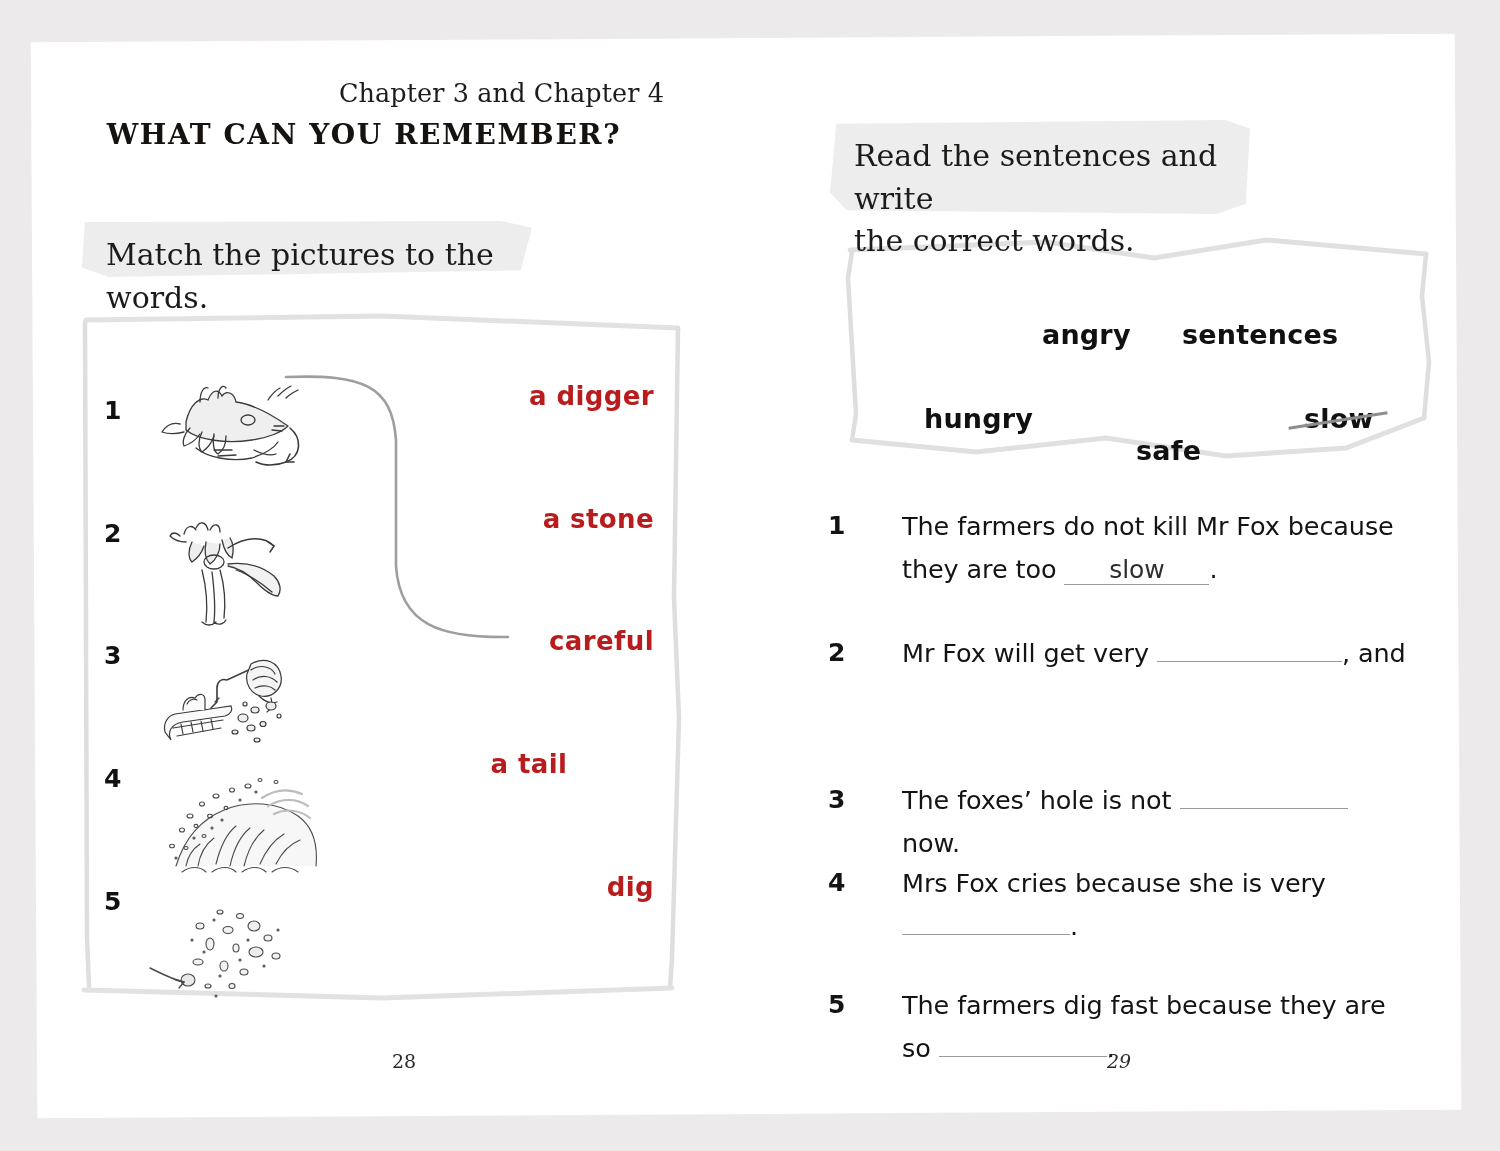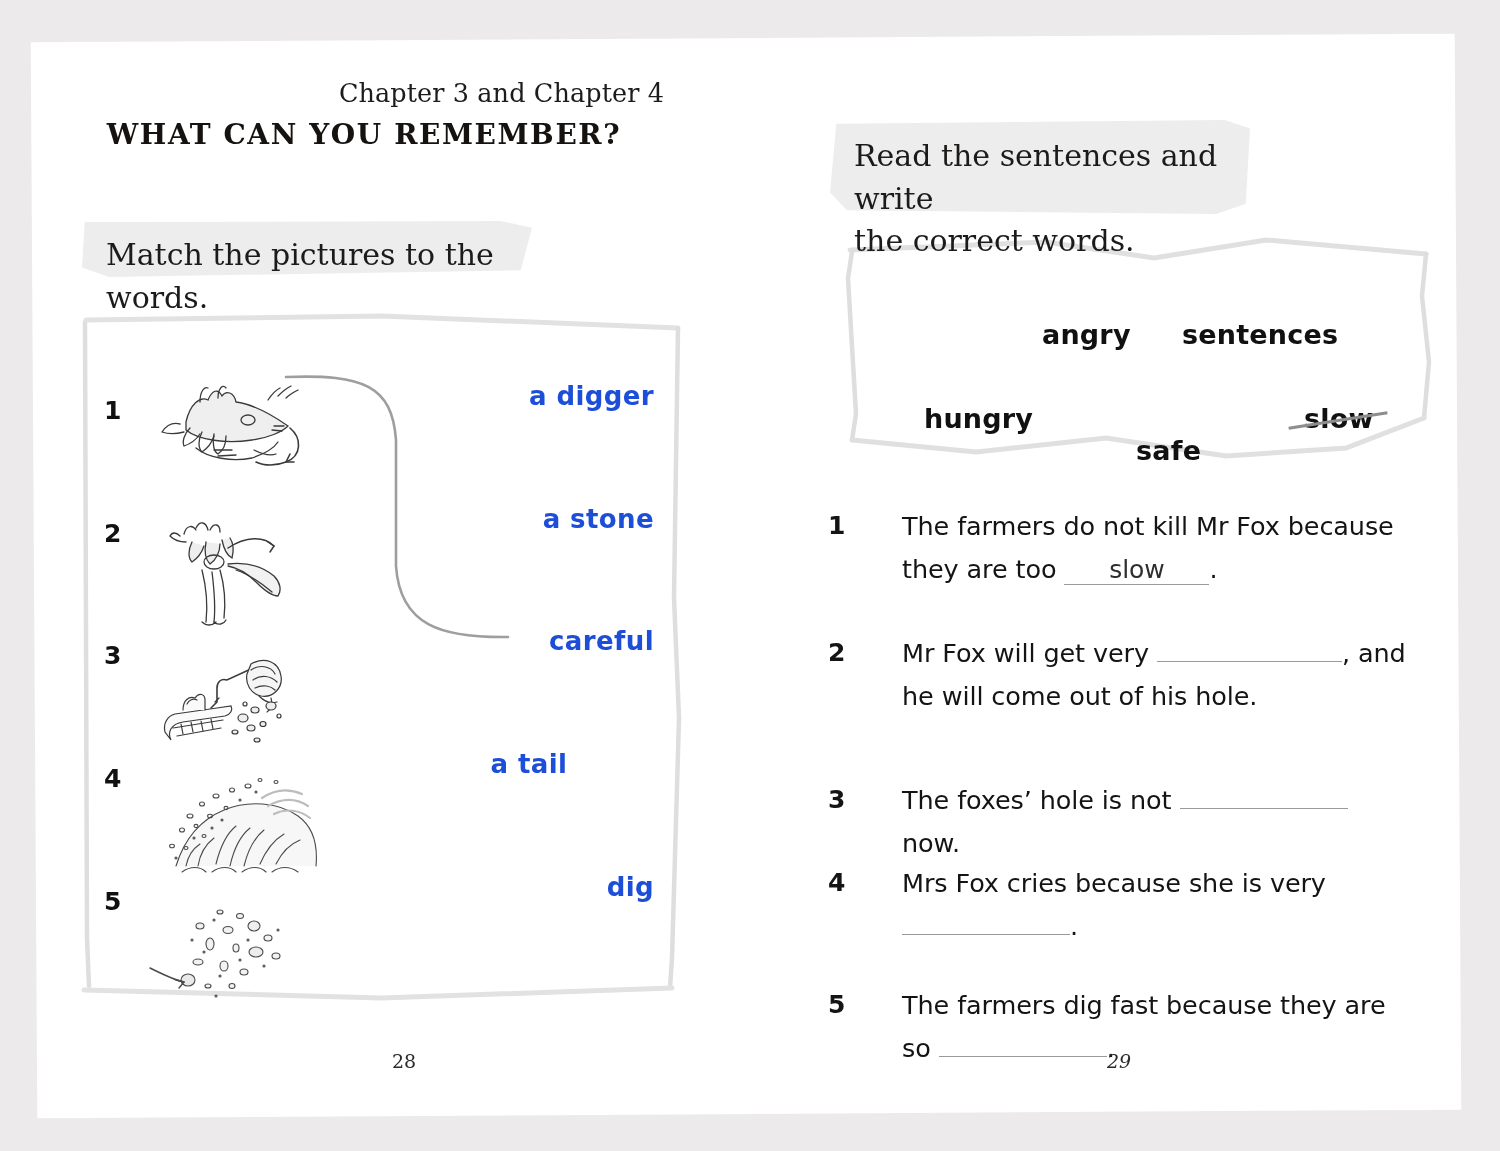--- a/index.html
+++ b/index.html
@@ -115,21 +115,21 @@
     font-size: 25px;
     color: #111;
     width: 26px;
     text-align: left;
   }
   .item-word {
     position: absolute;
     font-family: "DejaVu Sans", sans-serif;
     font-weight: bold;
     font-size: 26px;
-    color: #1d4ed8;
+    color: #b91c1c;
     letter-spacing: 0.4px;
     white-space: nowrap;
     text-align: right;
   }
 
   .sketch { position: absolute; }
   .sketch svg { display: block; overflow: visible; }
 
   
   #match-line { position: absolute; left: 0; top: 0; width: 660px; height: 720px; overflow: visible; pointer-events: none;}
@@ -417,21 +417,20 @@
     <span class="qtext">
       <span>The farmers do not kill Mr Fox because</span><br>
       <span>they are too </span><span class="blank b-short">slow</span><span>.</span>
     </span>
   </div>
 
   <div class="q" style="top:594px;">
     <span class="qnum">2</span>
     <span class="qtext">
       <span>Mr Fox will get very </span><span class="blank b-long"></span><span>, and</span><br>
-      <span>he will come out of his hole.</span>
     </span>
   </div>
 
   <div class="q" style="top:741px;">
     <span class="qnum">3</span>
     <span class="qtext">
       <span>The foxes’ hole is not </span><span class="blank b-med"></span><span> now.</span>
     </span>
   </div>
 

